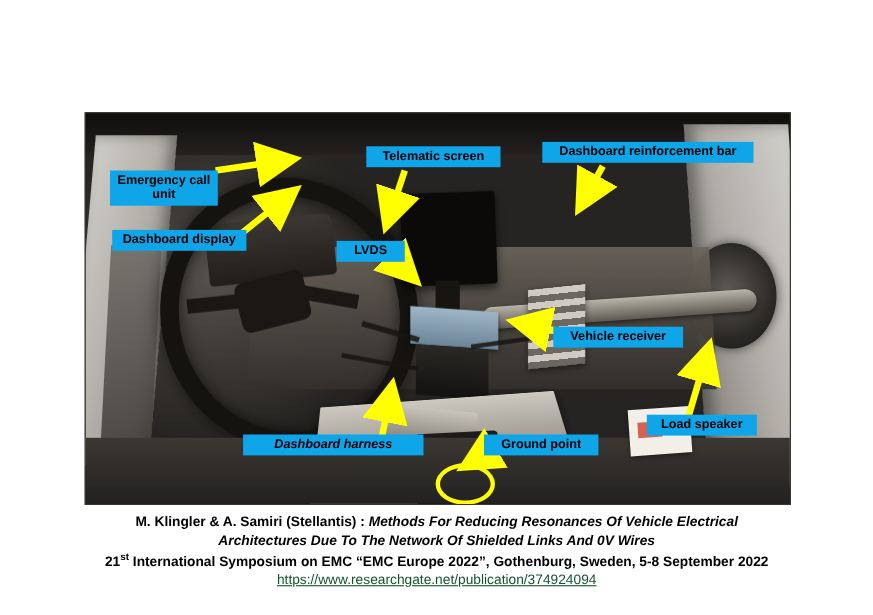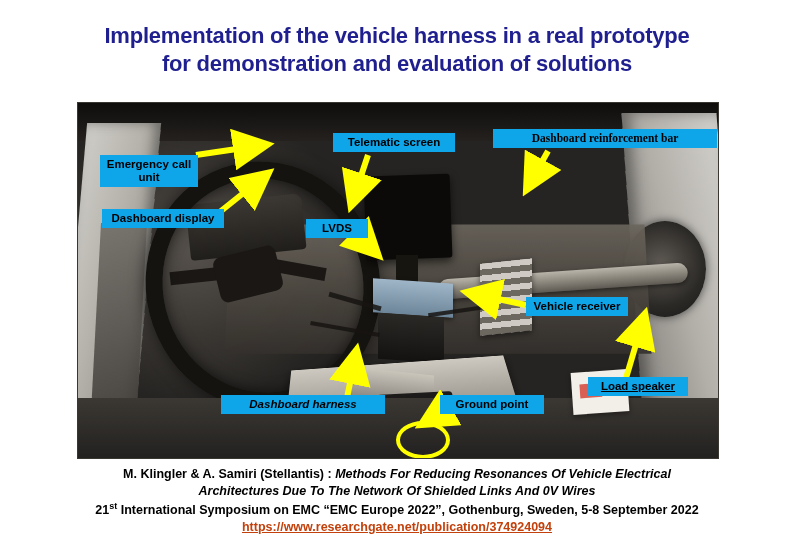--- a/index.html
+++ b/index.html
@@ -259,36 +259,32 @@
     width: 794px;
     text-align: center;
     color: #000000;
     font-size: 12.5px;
     font-weight: bold;
     line-height: 1.35;
   }
   .footer .ital { font-style: italic; }
   .footer .sup { font-size: 9px; vertical-align: super; }
   .footer .link {
-    color: #c2410c;
+    color: #14532d;
     text-decoration: underline;
-    font-weight: bold;
+    font-weight: normal;
     margin-top: 28px;
   }
   .footer-line { display: block; }
 </style>
 </head>
 <body>
 
 <div class="slide">
 
-  <div class="title-block">
-    <span class="title-line">Implementation of the vehicle harness in a real prototype</span>
-    <span class="title-line">for demonstration and evaluation of solutions</span>
-  </div>
 
   <div class="photo">
     <div class="bg"></div>
     <div class="roof"></div>
     <div class="pillar-left"></div>
     <div class="pillar-left-dark"></div>
     <div class="pillar-right"></div>
     <div class="wheel-right"></div>
     <div class="dash"></div>
     <div class="crossbar"></div>
@@ -331,26 +327,26 @@
         <line x1="268" y1="300" x2="278" y2="250"></line>
         <line x1="380" y1="300" x2="346" y2="320"></line>
         <line x1="546" y1="282" x2="566" y2="214"></line>
       </g>
     </svg>
 
     <div class="callout" style="left:22px; top:52px; width:98px;">Emergency call
 unit</div>
     <div class="callout" style="left:24px; top:106px; width:122px;">Dashboard display</div>
     <div class="callout" style="left:255px; top:30px; width:122px;">Telematic screen</div>
-    <div class="callout" style="left:415px; top:26px; width:224px;font-family:Liberation Serif, serif;">Dashboard reinforcement bar</div>
+    <div class="callout" style="left:415px; top:26px; width:192px;">Dashboard reinforcement bar</div>
     <div class="callout" style="left:228px; top:116px; width:62px;">LVDS</div>
-    <div class="callout" style="left:448px; top:194px; width:102px;">Vehicle receiver</div>
+    <div class="callout" style="left:425px; top:194px; width:118px;">Vehicle receiver</div>
     <div class="callout" style="left:143px; top:292px; width:164px;font-style:italic;">Dashboard harness</div>
     <div class="callout" style="left:362px; top:292px; width:104px;">Ground point</div>
-    <div class="callout" style="left:510px; top:274px; width:100px;text-decoration:underline;">Load speaker</div>
+    <div class="callout" style="left:510px; top:274px; width:100px;">Load speaker</div>
   </div>
 
   <div class="footer">
     <span class="footer-line"><span>M. Klingler &amp; A. Samiri (Stellantis) : </span><span class="ital">Methods For Reducing Resonances Of Vehicle Electrical</span></span>
     <span class="footer-line ital">Architectures Due To The Network Of Shielded Links And 0V Wires</span>
     <span class="footer-line"><span>21</span><span class="sup">st</span><span> International Symposium on EMC “EMC Europe 2022”, Gothenburg, Sweden, 5-8 September 2022</span></span>
     <span class="footer-line"><a class="link" href="#">https://www.researchgate.net/publication/374924094</a></span>
   </div>
 
 </div>

